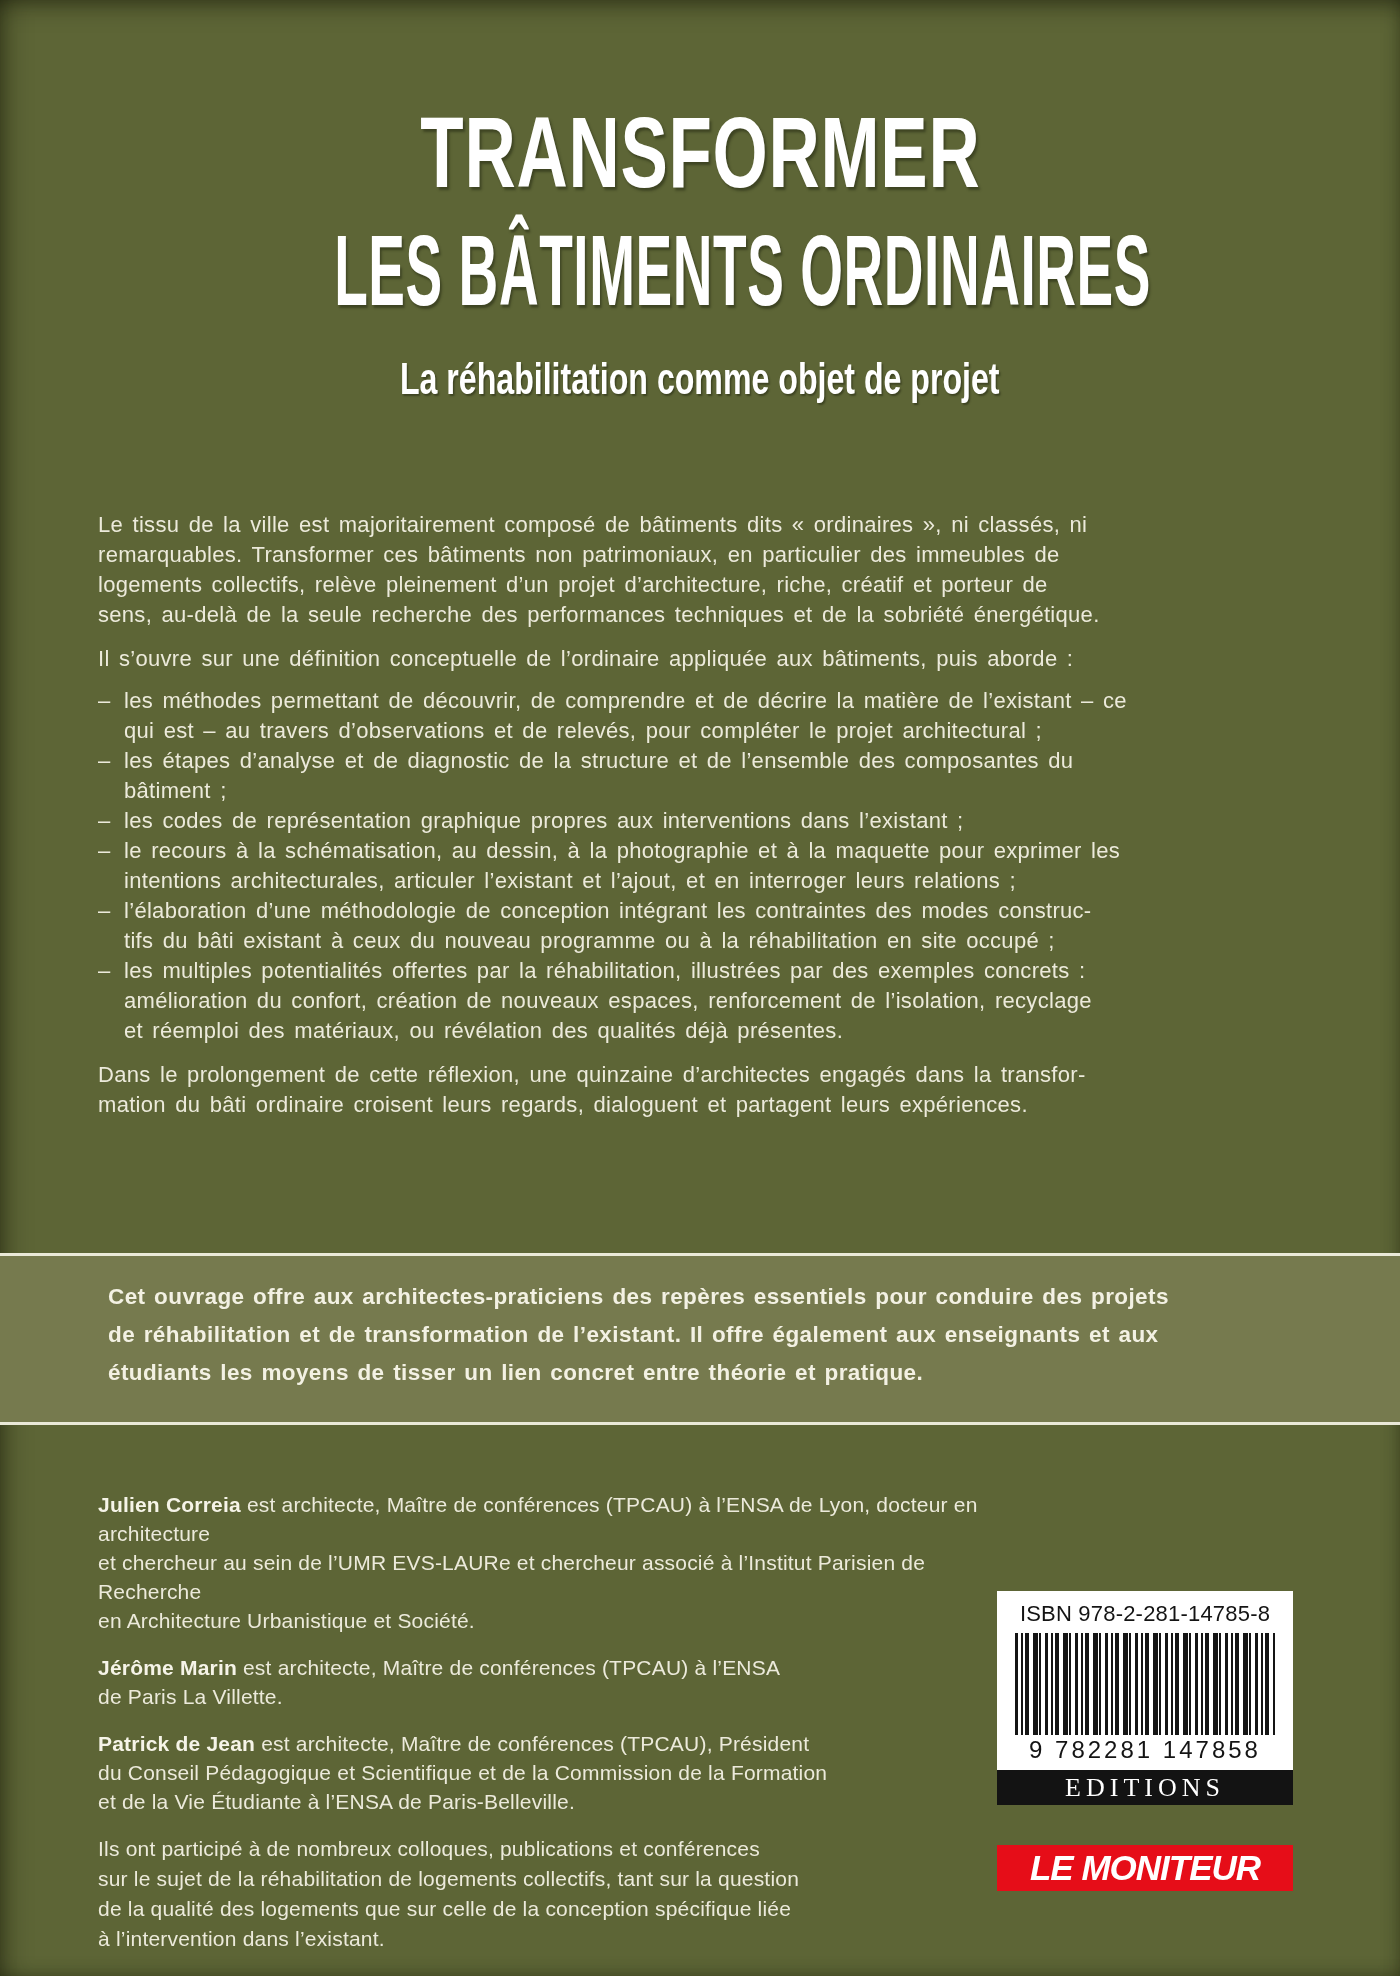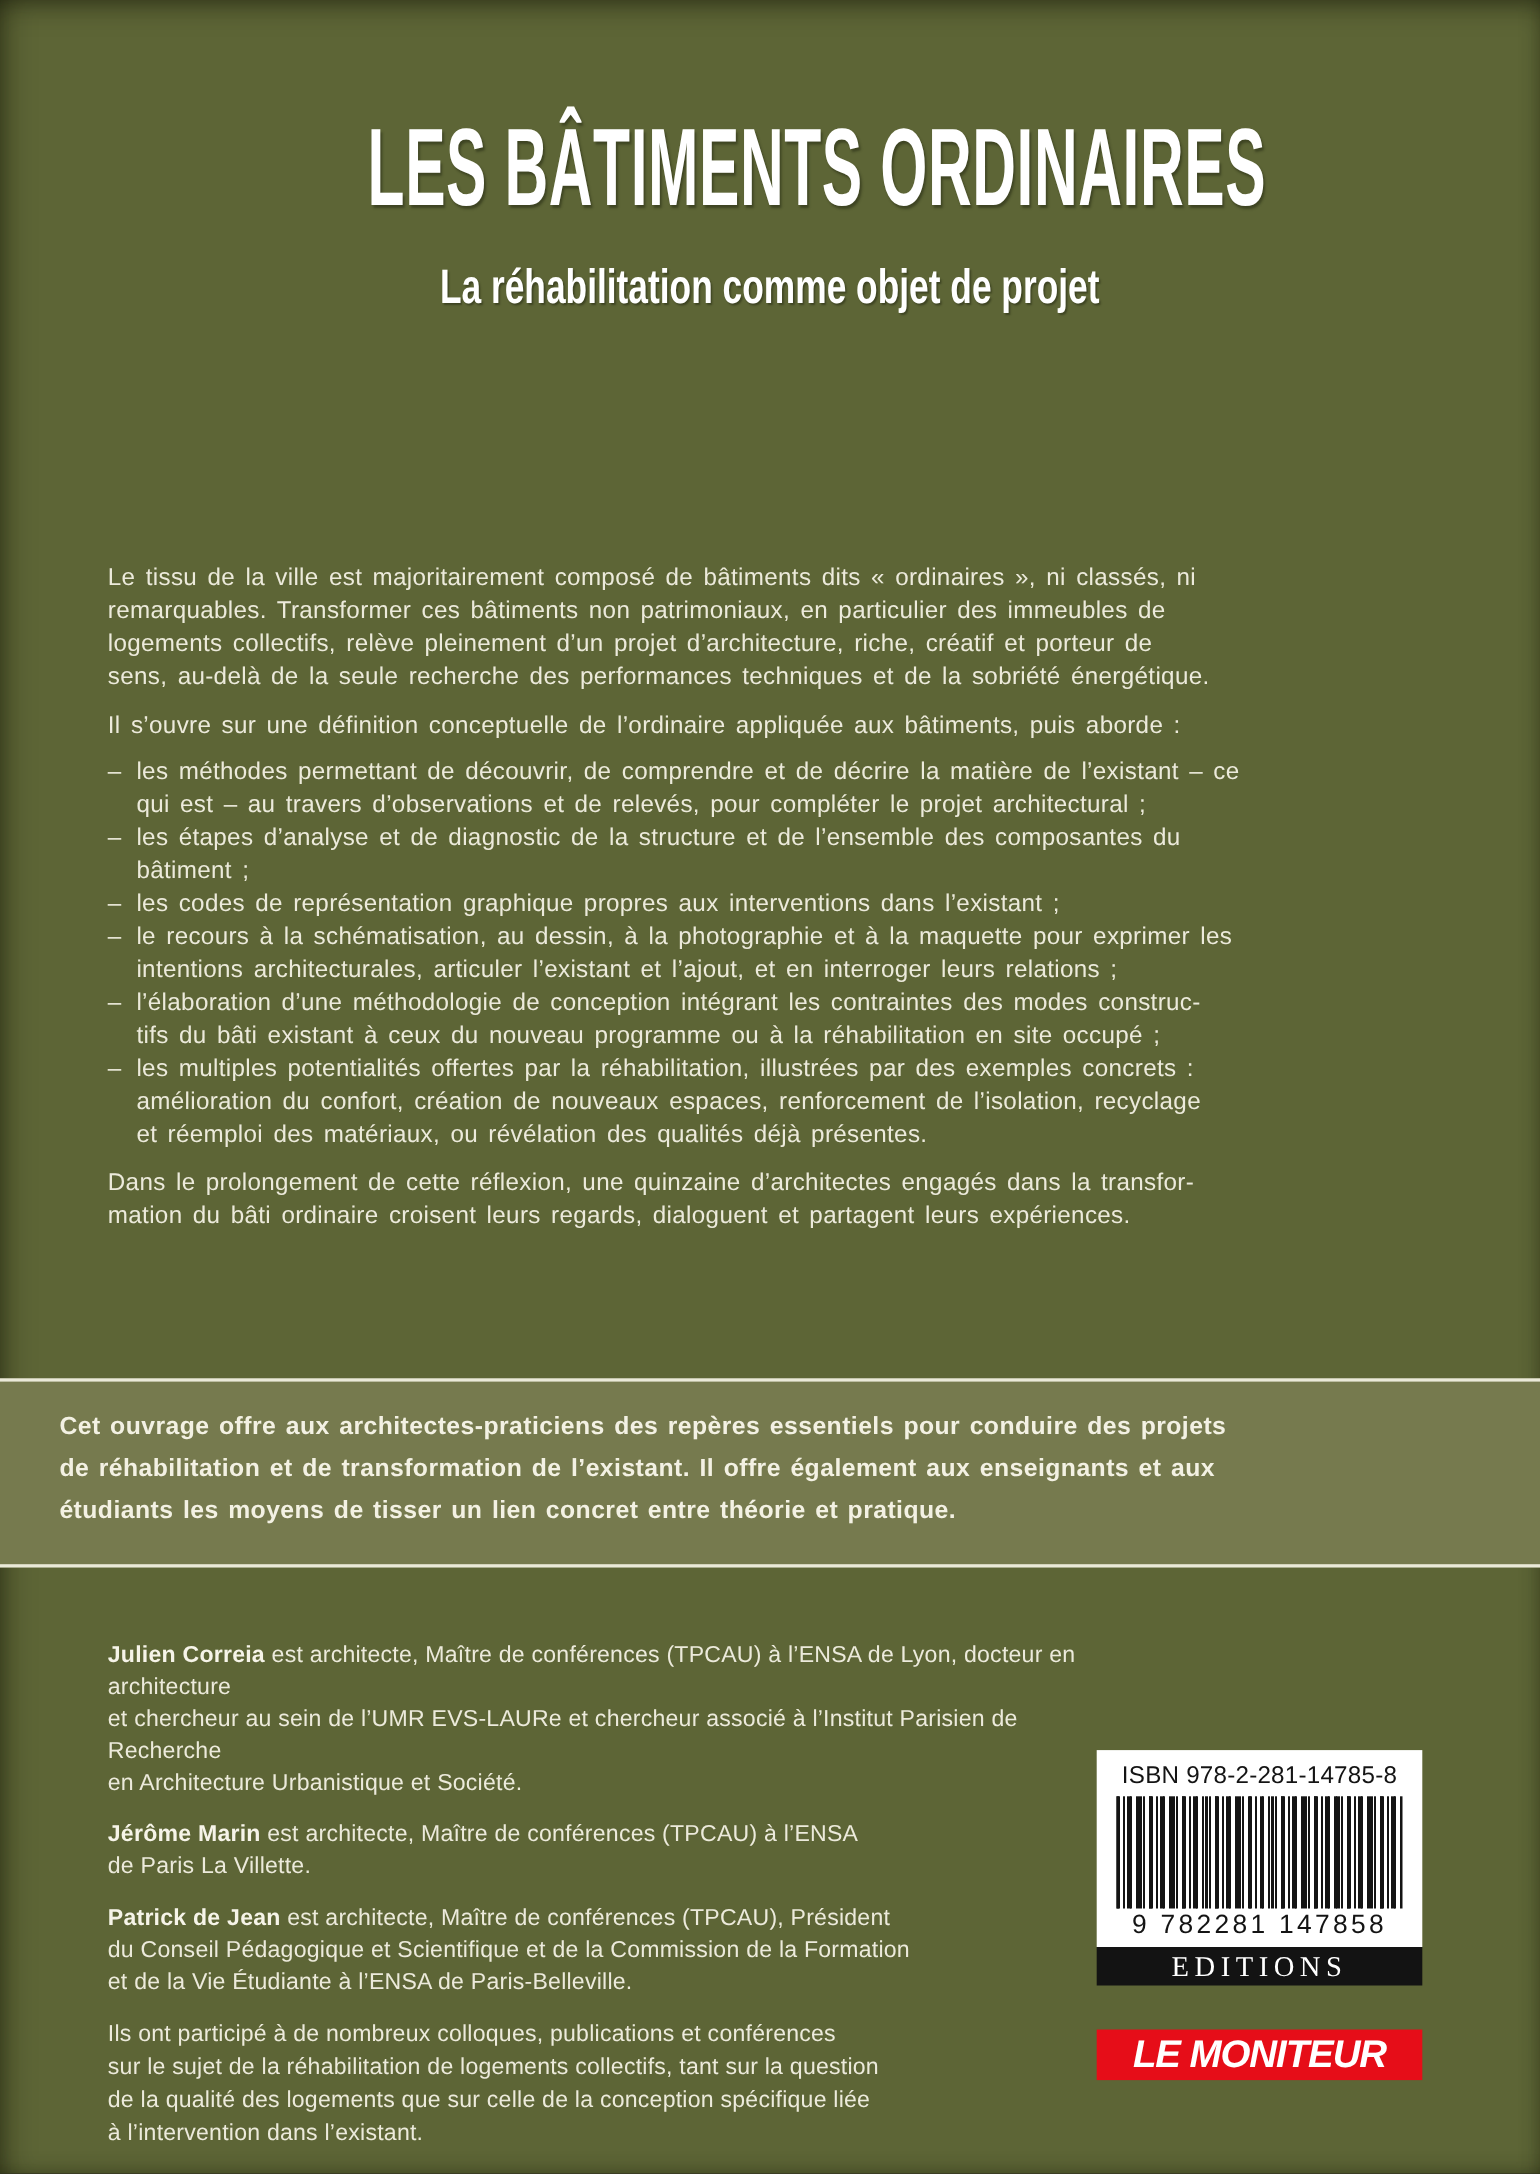--- a/index.html
+++ b/index.html
@@ -48,21 +48,21 @@
 
   
   .band {
     position:absolute; top:1253px; left:0; right:0; height:166px;
     background:var(--band_background,#767a4e);
     border-top:3px solid var(--separator,#eae9d8);
     border-bottom:3px solid var(--separator,#eae9d8);
     box-sizing:content-box;
   }
   .band p {
-    margin:0; padding:22px 90px 0 54px;
+    margin:0; padding:22px 90px 0 108px;
     color:#f3f1e3; font-size:22.5px; font-weight:700;
     line-height:38px; letter-spacing:.4px; word-spacing:2px;
     white-space:pre-line;
   }
 
   
   .authors {
     position:absolute; top:1490px; left:98px; width:905px;
     color:var(--text,#eceadb); font-size:21px; line-height:29px; letter-spacing:.2px;
   }
@@ -94,20 +94,23 @@
     color:#fff; font-size:35px; font-weight:900; font-style:italic;
     letter-spacing:-1px; line-height:46px; text-align:center; white-space:nowrap;margin-top:40px;
   }
 </style>
 </head>
 <body>
 
 <div class="page">
 
   <header class="title-block">
+    <div class="title-line title-l1">
+      <span class="stretch">TRANSFORMER</span>
+    </div>
     <div class="title-line title-l2">
       <span class="stretch">LES BÂTIMENTS ORDINAIRES</span>
     </div>
     <div class="subtitle">
       <span class="stretch">La réhabilitation comme objet de projet</span>
     </div>
   </header>
 
   <section class="copy">
     <p>Le tissu de la ville est majoritairement composé de bâtiments dits « ordinaires », ni classés, ni

